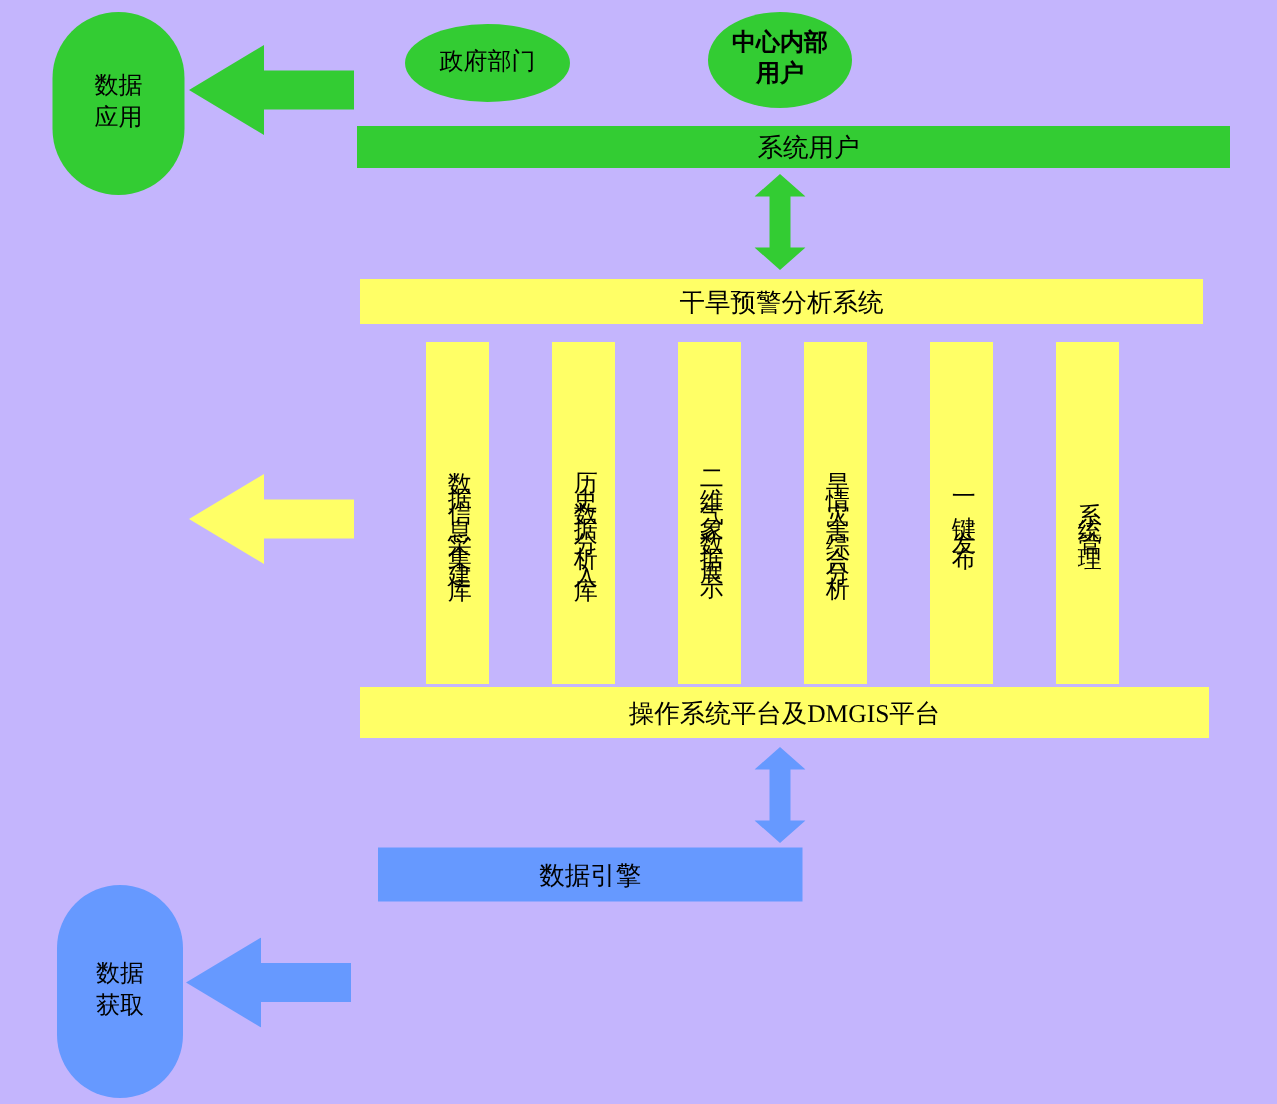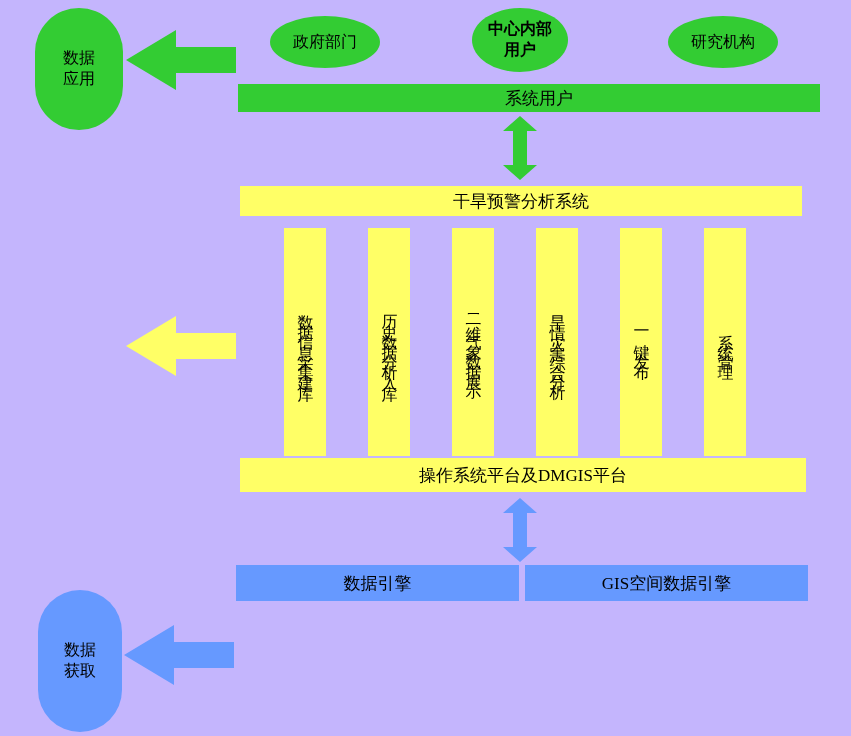--- a/index.html
+++ b/index.html
@@ -35,23 +35,20 @@
 
   <div class="abs center green-bg ellipse label" style="left:270px;top:16px;width:110px;height:52px;">
     <span class="prelines">政府部门</span>
   </div>
 
   <div class="abs center green-bg ellipse label" style="left:472px;top:8px;width:96px;height:64px;font-weight:bold;">
     <span class="prelines">中心内部
 用户</span>
   </div>
 
-  <div class="abs center green-bg ellipse label" style="left:668px;top:16px;width:110px;height:52px;">
-    <span class="prelines">研究机构</span>
-  </div>
 
   <div class="abs center green-bg bar-label" style="left:238px;top:84px;width:582px;height:28px;padding-left:20px;">
     <span>系统用户</span>
   </div>
 
   <div class="abs center green-bg stadium-sm label" style="left:35px;top:8px;width:88px;height:122px;">
     <span class="prelines">数据
 应用</span>
   </div>
 
@@ -92,25 +89,22 @@
 
 
   <svg class="abs" style="left:126px;top:316px;" width="110" height="60" viewBox="0 0 110 60" aria-hidden="true">
     <polygon class="fill-yellow" points="0,30 50,0 50,17 110,17 110,43 50,43 50,60"></polygon>
   </svg>
 
   <svg class="abs" style="left:503px;top:498px;" width="34" height="64" viewBox="0 0 34 64" aria-hidden="true">
     <polygon class="fill-blue" points="17,0 34,15 24,15 24,49 34,49 17,64 0,49 10,49 10,15 0,15"></polygon>
   </svg>
 
-  <div class="abs center blue-bg bar-label" style="left:236px;top:565px;width:283px;height:36px;text-align:center;">
+  <div class="abs center blue-bg bar-label" style="left:252px;top:565px;width:283px;height:36px;text-align:center;">
     <span>数据引擎</span>
-  </div>
-  <div class="abs center blue-bg bar-label" style="left:525px;top:565px;width:283px;height:36px;">
-    <span>GIS空间数据引擎</span>
   </div>
 
 
   <div class="abs center blue-bg label" style="left:38px;top:590px;width:84px;height:142px;border-radius:42px;">
     <span class="prelines">数据
 获取</span>
   </div>
 
   <svg class="abs" style="left:124px;top:625px;" width="110" height="60" viewBox="0 0 110 60" aria-hidden="true">
     <polygon class="fill-blue" points="0,30 50,0 50,17 110,17 110,43 50,43 50,60"></polygon>

